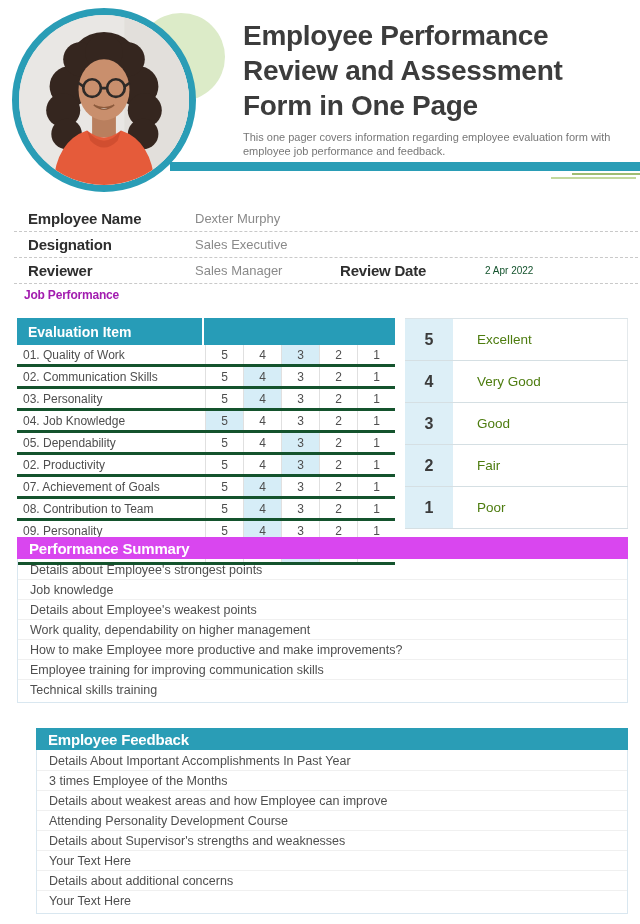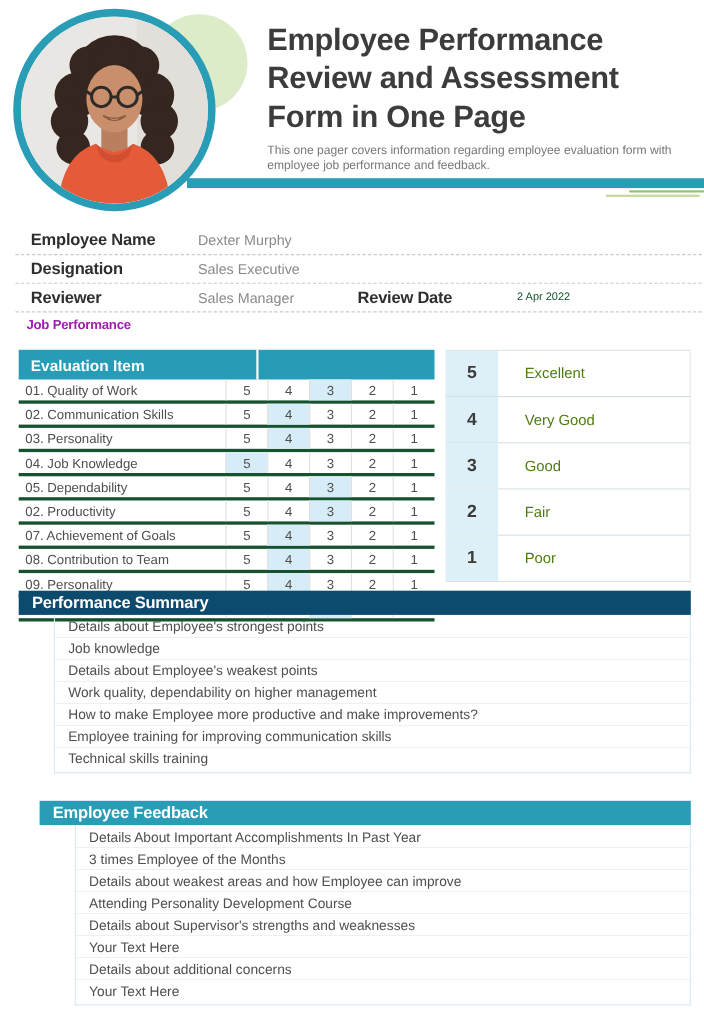--- a/index.html
+++ b/index.html
@@ -15,49 +15,49 @@
   .avatar-wrap svg { width:100%; height:100%; display:block; }
 
   .title-block { position:absolute; left:243px; top:18px; width:390px; z-index:2; }
   .title-line { font-size:28px; line-height:35px; font-weight:700; color:#3c3c3c; letter-spacing:-0.3px; }
   .subtitle { margin-top:7px; font-size:11px; line-height:14px; color:#777777; width:382px; }
 
   
   .info { position:absolute; left:14px; top:206px; width:624px; z-index:2; }
   .info-row { display:flex; align-items:center; height:26px; border-bottom:1px dashed #c9c9c9; }
   .info-label { width:166px; padding-left:14px; font-size:15px; font-weight:700; color:#2e2e2e; letter-spacing:-0.2px; }
-  .info-value { width:145px; font-size:13px; color:#8a8a8a; }
+  .info-value { width:145px; font-size:13px; color:#8a8a8a;margin-left:15px; }
   .info-label2 { width:145px; font-size:15px; font-weight:700; color:#2e2e2e; letter-spacing:-0.2px; }
   .info-value2 { flex:1; font-size:10px; color:#14532d; }
 
   
   .jp-heading { position:absolute; left:24px; top:288px; font-size:12px; font-weight:700; color:#a21caf; letter-spacing:-0.2px; }
 
   .rating-table { position:absolute; left:17px; top:318px; width:378px; }
   .rt-header { display:flex; height:27px; background:#279cb7; color:#fff; font-weight:700; }
-  .rt-h-item { width:218px; display:flex; align-items:center; padding-left:11px; font-size:14px; border-right:2px solid #ffffff; }
+  .rt-h-item { width:187px; display:flex; align-items:center; padding-left:11px; font-size:14px; border-right:2px solid #ffffff; }
   .rt-h-rating { flex:1; display:flex; align-items:center; justify-content:center; font-size:14px; }
   .rt-row { display:flex; height:22px; border-bottom:3px solid #14532d; }
   .rt-item { width:188px; display:flex; align-items:center; padding-left:6px; font-size:12px; color:#4e4e4e; white-space:nowrap; }
   .rt-cell { flex:1; display:flex; align-items:center; justify-content:center; font-size:12px; color:#4e4e4e; border-left:1px solid #e0e0e0; cursor:pointer; }
   .rt-cell.hl { background:#d6edf7; }
 
   .legend { position:absolute; left:405px; top:318px; width:223px; border-top:1px solid #dbe4e8; }
   .legend-row { display:flex; height:42px; border-bottom:1px solid #d5dfe3; }
   .legend-score { width:48px; background:#ddeff7; display:flex; align-items:center; justify-content:center; font-size:16px; font-weight:700; color:#3b3b3b; }
   .legend-label { flex:1; display:flex; align-items:center; padding-left:24px; font-size:13.5px; color:#4d7c0f; border-right:1px solid #e4e9ec; }
 
   
   .section { position:absolute; left:17px; width:611px; }
   .section-summary { top:537px; }
   .section-feedback { top:728px;padding-left:19px; }
   .section-header { height:22px; display:flex; align-items:center; padding-left:12px; color:#ffffff; font-size:15px; font-weight:700; letter-spacing:-0.2px; }
-  .section-header.green { background:#0c4a6e; }
+  .section-header.green { background:#d946ef; }
   .section-header.teal { background:#2a9db6; }
-  .section-body { list-style:none; border:1px solid #d9e7f0; border-top:none; padding:1px 0 2px 0;margin-left:32px; }
+  .section-body { list-style:none; border:1px solid #d9e7f0; border-top:none; padding:1px 0 2px 0; }
   .section-body li { height:20px; line-height:20px; padding-left:12px; font-size:12.5px; color:#4f4f4f; border-bottom:1px solid #f0f0f0; white-space:nowrap; }
   .section-body li:last-child { border-bottom:none; }
 </style>
 </head>
 <body>
 
 <div class="page">
 
   <div class="green-circle"></div>
   <div class="teal-bar"></div>

